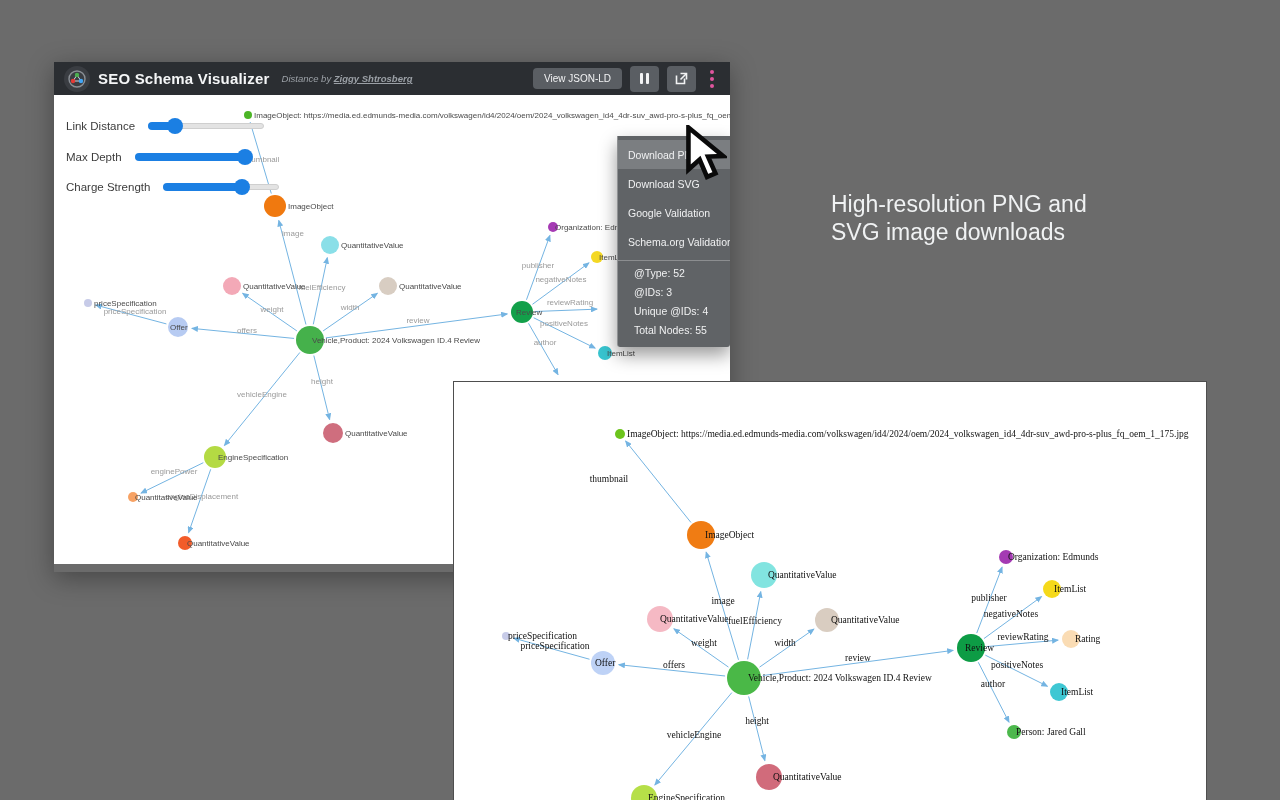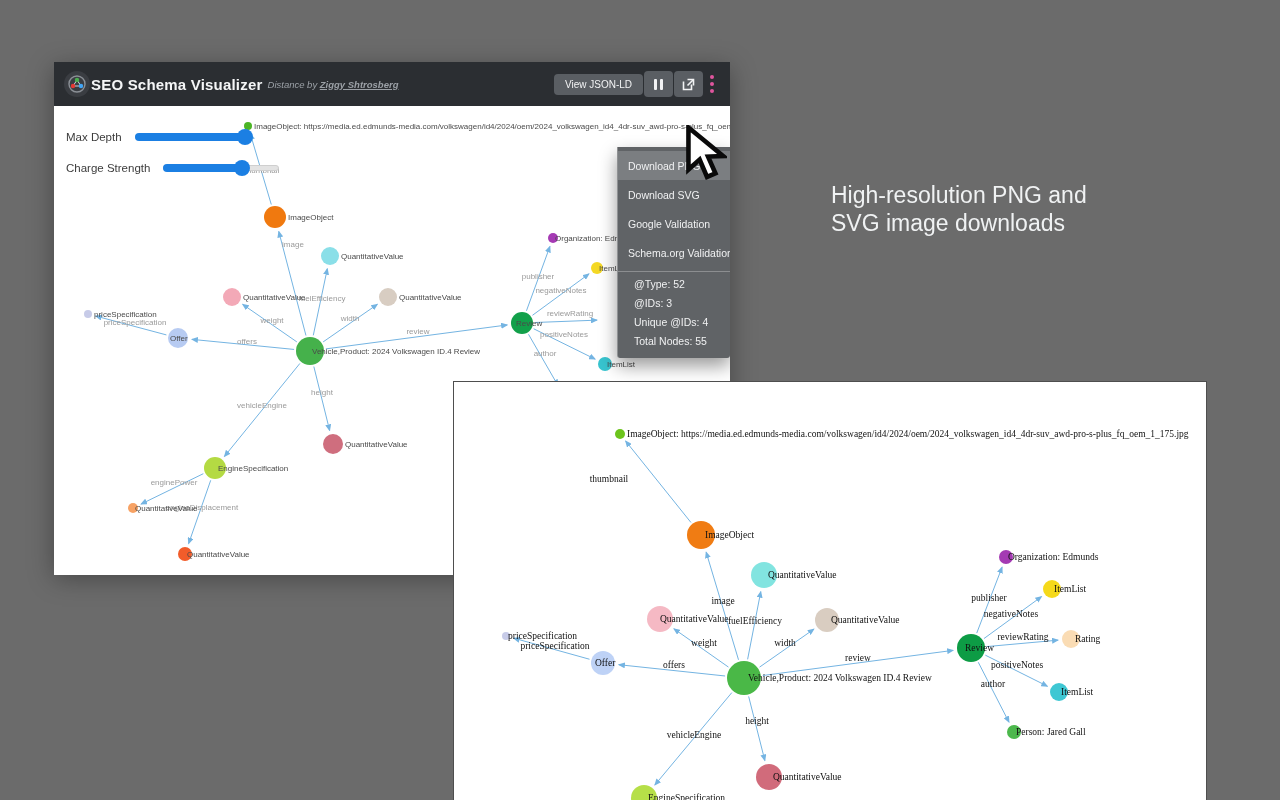--- a/index.html
+++ b/index.html
@@ -3,22 +3,22 @@
 <meta charset="utf-8">
 <style>
   * { margin:0; padding:0; box-sizing:border-box; }
   html,body { width:1280px; height:800px; }
   body { font-family:"Liberation Sans","DejaVu Sans",sans-serif; }
   #stage { position:relative; width:1280px; height:800px; background:#6b6b6b; overflow:hidden; }
 
   
   .app-window { position:absolute; left:54px; top:62px; width:676px; height:510px;
     box-shadow:0 6px 24px rgba(0,0,0,.35); }
-  .app-header { height:44px; background:#2b2e32; display:flex; align-items:center;
-    padding:0 10px; gap:1px; }
+  .app-header { height:33px; background:#2b2e32; display:flex; align-items:center;
+    padding:0 10px; gap:8px; }
   .logo { width:26px; height:26px; border-radius:50%; background:#3a3d42;
     display:flex; align-items:center; justify-content:center; flex:none; }
   .app-title { color:#f5f6f7; font-size:15px; font-weight:bold; letter-spacing:.2px; white-space:nowrap; }
   .dev-credit { color:#9ba0a6; font-size:9.5px; font-style:italic; white-space:nowrap; margin-left:4px; }
   .dev-credit a { color:#9ba0a6; font-weight:bold; text-decoration:underline; }
   .header-spacer { flex:1; }
   .hbtn { background:#5a5e63; color:#f2f3f4; border:none; border-radius:4px;
     font-family:inherit; font-size:10px; padding:5px 11px; cursor:pointer; white-space:nowrap; }
   .icon-btn { width:29px; height:26px; display:flex; align-items:center; justify-content:center; padding:0; }
   .pause-glyph { display:flex; gap:3px; }
@@ -51,21 +51,21 @@
   .menu-item.hl { background:#7b7e81; }
   .menu-divider { border-top:1px solid rgba(255,255,255,.28); margin:4px 0 2px 0; }
   .menu-stat { color:#f0f1f2; font-size:10.5px; padding:0 16px; height:19px;
     display:flex; align-items:center; white-space:nowrap; }
   .menu-pad-bottom { height:8px; }
 
   
   .cursor { position:absolute; left:683px; top:125px; z-index:30; }
 
   
-  .caption { position:absolute; left:831px; top:181px; width:285px; color:#f0f2f3;
+  .caption { position:absolute; left:831px; top:190px; width:285px; color:#f0f2f3;
     font-size:23px; line-height:28px; }
 
   
   .preview-panel { position:absolute; left:453px; top:381px; width:754px; height:430px;
     background:#ffffff; border:1px solid #4e4e4e; z-index:20; overflow:hidden; }
   .panel-graph .node-label { font-family:"Liberation Serif","DejaVu Serif",serif; font-size:9.5px; fill:#111; }
   .panel-graph .edge-label { font-family:"Liberation Serif","DejaVu Serif",serif; font-size:9.5px; fill:#111; }
 </style>
 </head>
 <body>
@@ -182,20 +182,28 @@
           <circle cx="499" cy="132" r="5" fill="#a53ab4"></circle>
           <text x="501" y="135" class="node-label">Organization: Edmunds</text>
           <circle cx="543" cy="162" r="6" fill="#f4d824"></circle>
           <text x="545" y="165" class="node-label">ItemList</text>
           <circle cx="551" cy="258" r="7" fill="#38c4cf"></circle>
           <text x="553" y="261" class="node-label">ItemList</text>
         </svg>
 
       <div class="controls">
           <div class="slider-row">
+            <span class="slider-label">Link Distance</span>
+            <div class="slider">
+              <div class="track"></div>
+    <div class="fill" style="width:23.0%;background:#1b7fe3"></div>
+    <div class="thumb" style="left:23.0%;background:#1b7fe3"></div>
+            </div>
+          </div>
+          <div class="slider-row">
             <span class="slider-label">Max Depth</span>
             <div class="slider">
               <div class="track"></div>
     <div class="fill" style="width:95.0%;background:#1b7fe3"></div>
     <div class="thumb" style="left:95.0%;background:#1b7fe3"></div>
             </div>
           </div>
           <div class="slider-row">
             <span class="slider-label">Charge Strength</span>
             <div class="slider">

